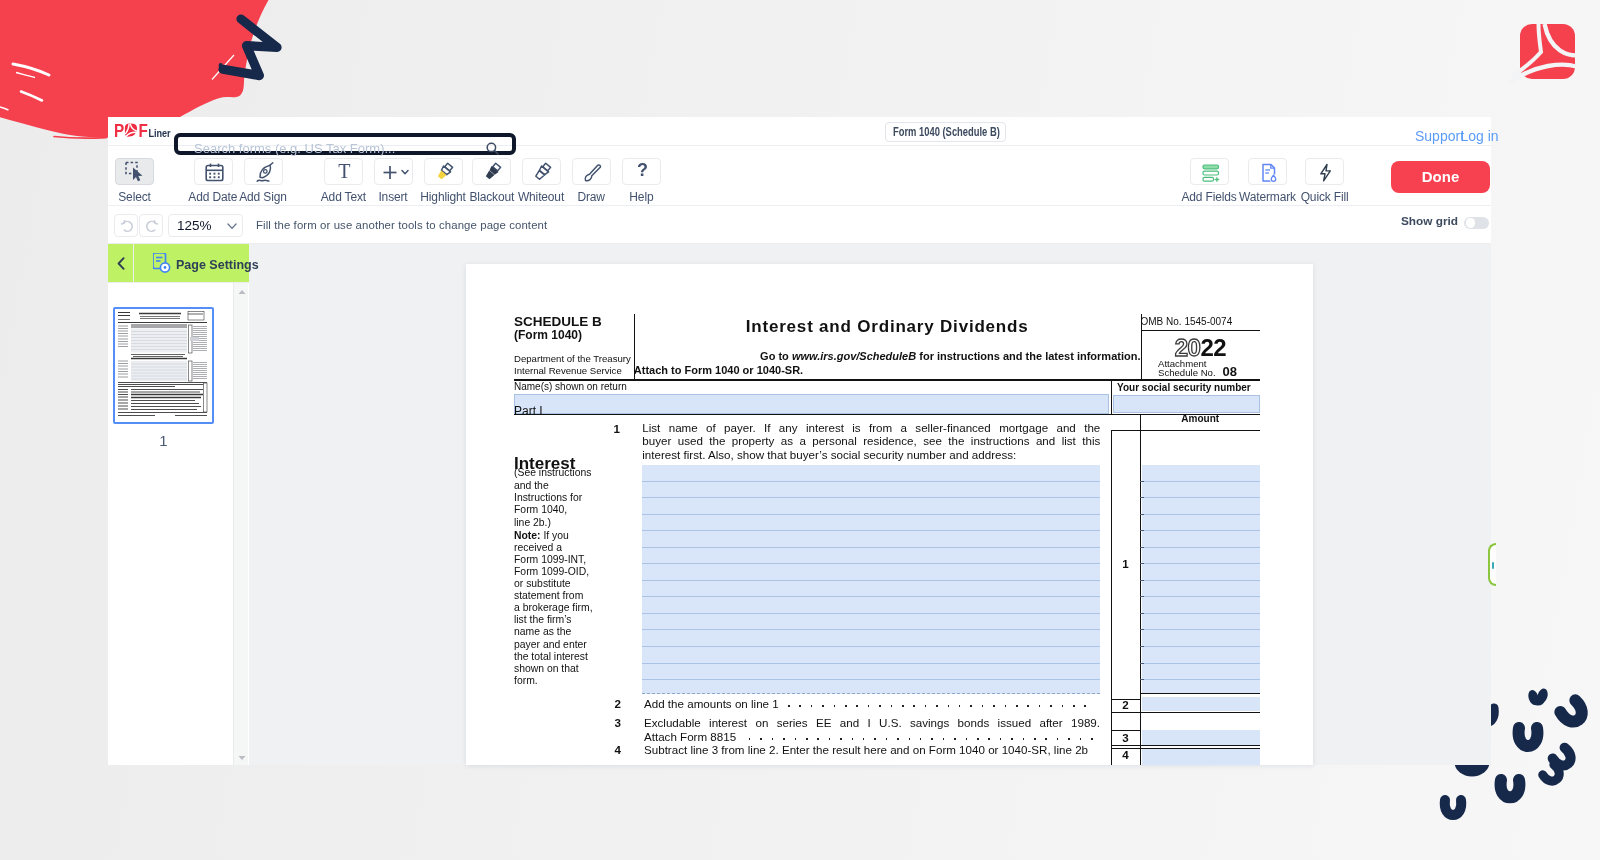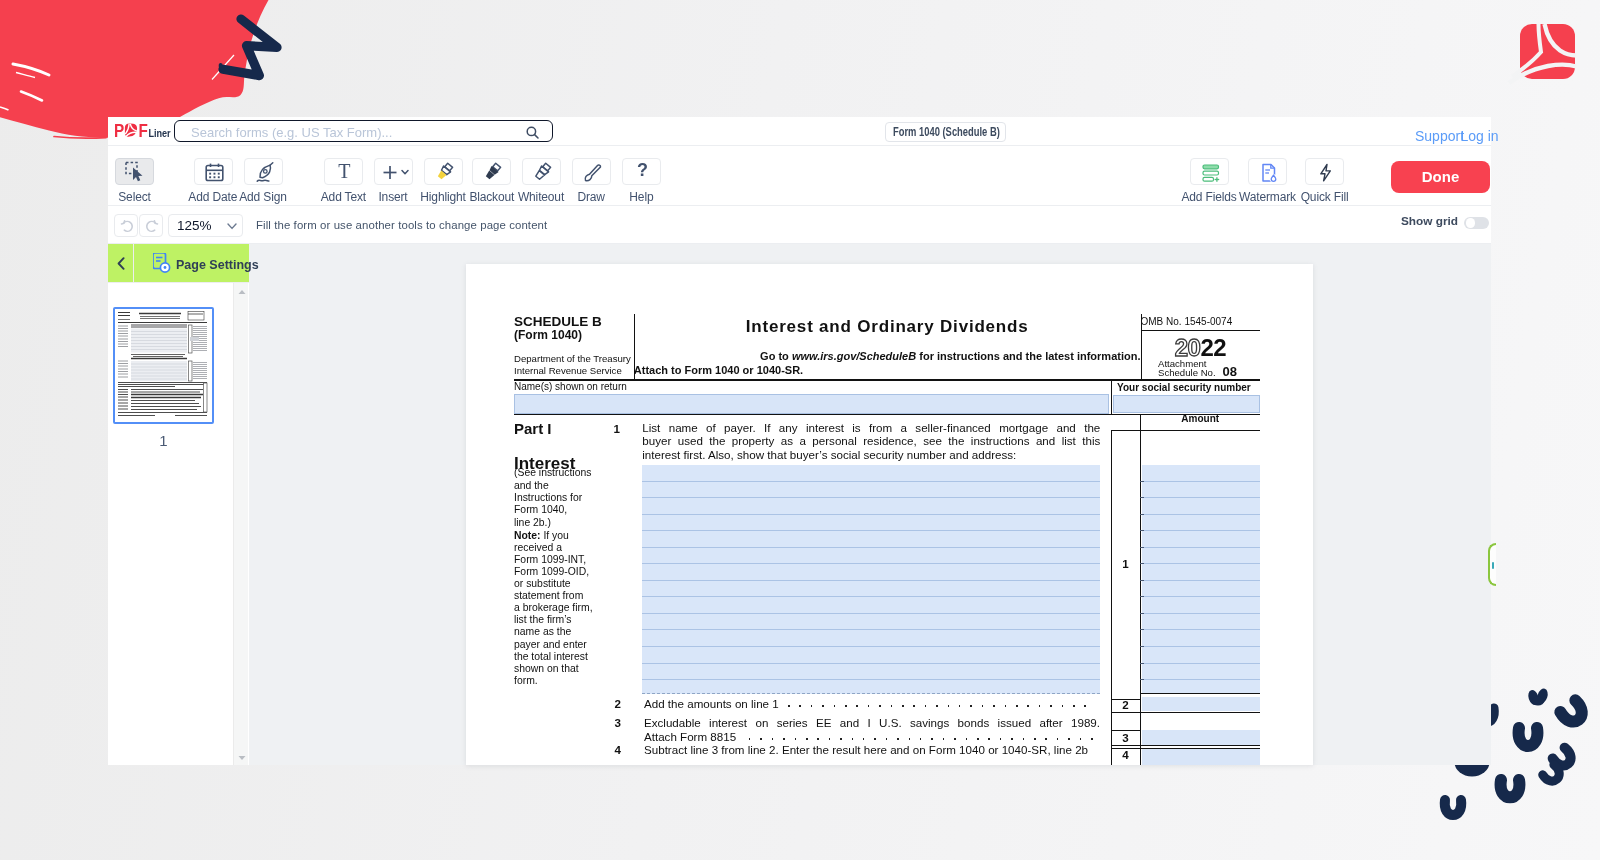--- a/index.html
+++ b/index.html
@@ -4,21 +4,21 @@
 <style>
 * { margin:0; padding:0; box-sizing:border-box; }
 html,body { width:1600px; height:860px; overflow:hidden; }
 body { font-family:"Liberation Sans", sans-serif; background:linear-gradient(100deg,#ececec 0%,#f1f1f2 45%,#f7f7f8 100%); position:relative; }
 #decor { position:absolute; left:0; top:0; z-index:0; }
 #app { position:absolute; left:108px; top:117px; width:1383px; height:648px; background:#fff; z-index:1; }
 
 
 #hdr { position:absolute; left:0; top:0; width:1383px; height:29px; border-bottom:1px solid #eceef1; }
 #logo { position:absolute; left:6px; top:2px; width:62px; height:25px; }
-#search { position:absolute; left:66px; top:3px; width:379px; height:22px; border:1px solid #0f172a; border-radius:6px; }
+#search { position:absolute; left:66px; top:16px; width:342px; height:22px; border:4px solid #0f172a; border-radius:6px; }
 #search .ph { position:absolute; left:16px; top:4px; font-size:13px; color:#b9c5d8; }
 #chip { position:absolute; left:777px; top:5px; height:19.5px; border:1px solid #e2e5ea; border-radius:4px; background:#fff; font-size:12.5px; font-weight:bold; color:#3c4a5e; line-height:18px; padding:0 7px; width:121px; }
 .toplink { position:absolute; top:11px; font-size:14px; color:#5b9cf8; white-space:nowrap; }
 
 
 #tbar { position:absolute; left:0; top:29px; width:1383px; height:60px; border-bottom:1px solid #eceef1; }
 .tbtn { position:absolute; top:12px; width:39px; height:27px; border:1px solid #e9ebee; border-radius:4px; background:#fff; }
 .tbtn.active { background:#e9eaec; border-color:#d6d9de; }
 .tlabel { position:absolute; top:44px; font-size:12px; color:#42526e; text-align:center; white-space:nowrap; letter-spacing:-0.15px; }
 #done { position:absolute; left:1283px; top:15px; width:99px; height:32px; background:#f84150; border-radius:8px; color:#fff; font-size:15px; font-weight:bold; text-align:center; line-height:32px; }
@@ -308,21 +308,21 @@
         <div class="blue" style="left:48.5px;top:129.5px;width:595px;height:20.5px;border:1px solid #a9c1e3"></div>
         <div class="vl" style="left:645.5px;top:117.2px;height:32.8px"></div>
         <div class="t" style="left:651.5px;top:117.8px;font-size:10px;font-weight:bold">Your social security number</div>
         <div class="blue" style="left:647px;top:130.5px;width:147.5px;height:18.5px;border:1px solid #a9c1e3"></div>
         <div class="hl" style="left:48.5px;top:150px;width:746.3px"></div>
 
         <div class="vl" style="left:674.7px;top:149.6px;height:351.4px"></div>
         <div class="vl" style="left:645.5px;top:166.2px;height:334.8px"></div>
         <div class="t" style="left:674.7px;top:148.8px;width:120px;text-align:center;font-size:10px;font-weight:bold">Amount</div>
         <div class="hl" style="left:645.5px;top:166.2px;width:149.3px"></div>
-        <div class="t" style="left:48.5px;top:156px;font-size:15px;font-weight:bold">Part I</div>
+        <div class="t" style="left:48.5px;top:140px;font-size:12px;font-weight:normal">Part I</div>
         <div class="t" style="left:48.5px;top:190.2px;font-size:17px;font-weight:bold">Interest</div>
         <div class="t" style="left:148px;top:157.7px;font-size:11.6px;font-weight:bold">1</div>
         <div style="position:absolute;left:176.8px;top:156.7px;width:458px;font-size:11.6px;line-height:13.6px;">
           <div style="text-align:justify;text-align-last:justify">List name of payer. If any interest is from a seller-financed mortgage and the</div>
           <div style="text-align:justify;text-align-last:justify">buyer used the property as a personal residence, see the instructions and list this</div>
           <div>interest first. Also, show that buyer’s social security number and address:</div>
         </div>
         <div style="position:absolute;left:48.5px;top:203.1px;font-size:10.4px;line-height:12.4px">(See instructions<br>and the<br>Instructions for<br>Form 1040,<br>line 2b.)</div>
         <div style="position:absolute;left:48.5px;top:265.7px;font-size:10.4px;line-height:12.1px"><b>Note:</b> If you<br>received a<br>Form 1099-INT,<br>Form 1099-OID,<br>or substitute<br>statement from<br>a brokerage firm,<br>list the firm’s<br>name as the<br>payer and enter<br>the total interest<br>shown on that<br>form.</div>
 

